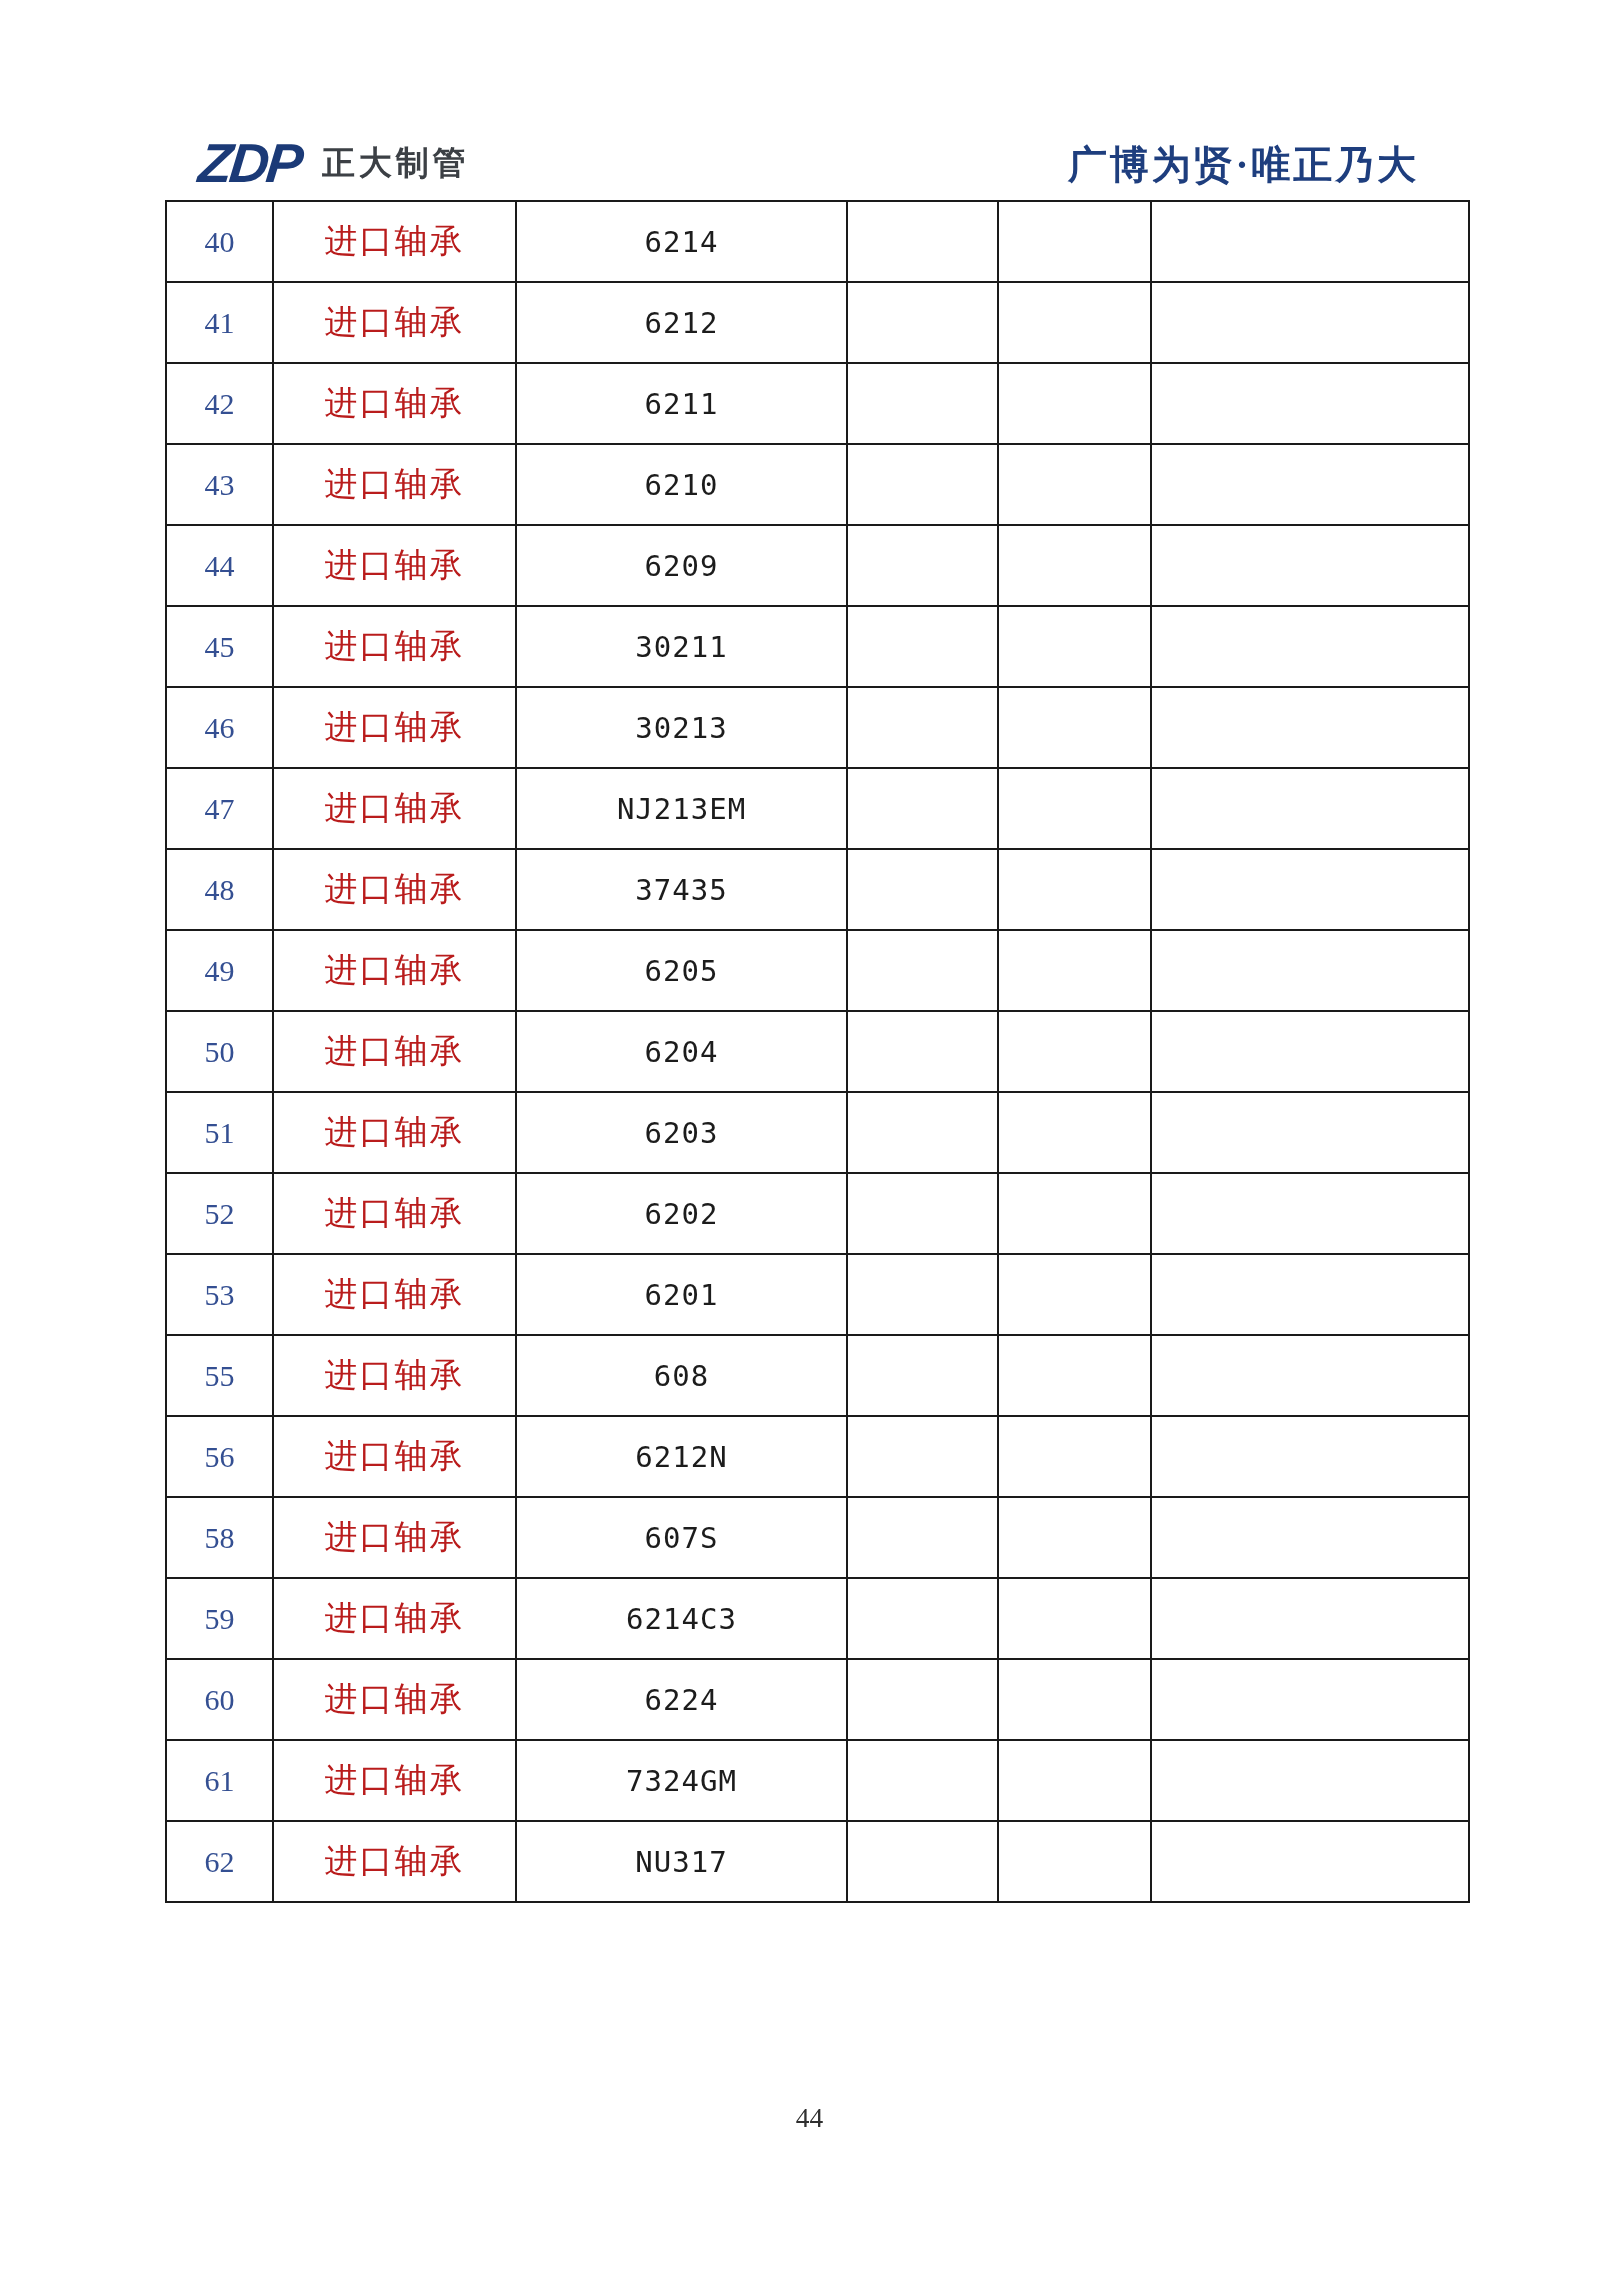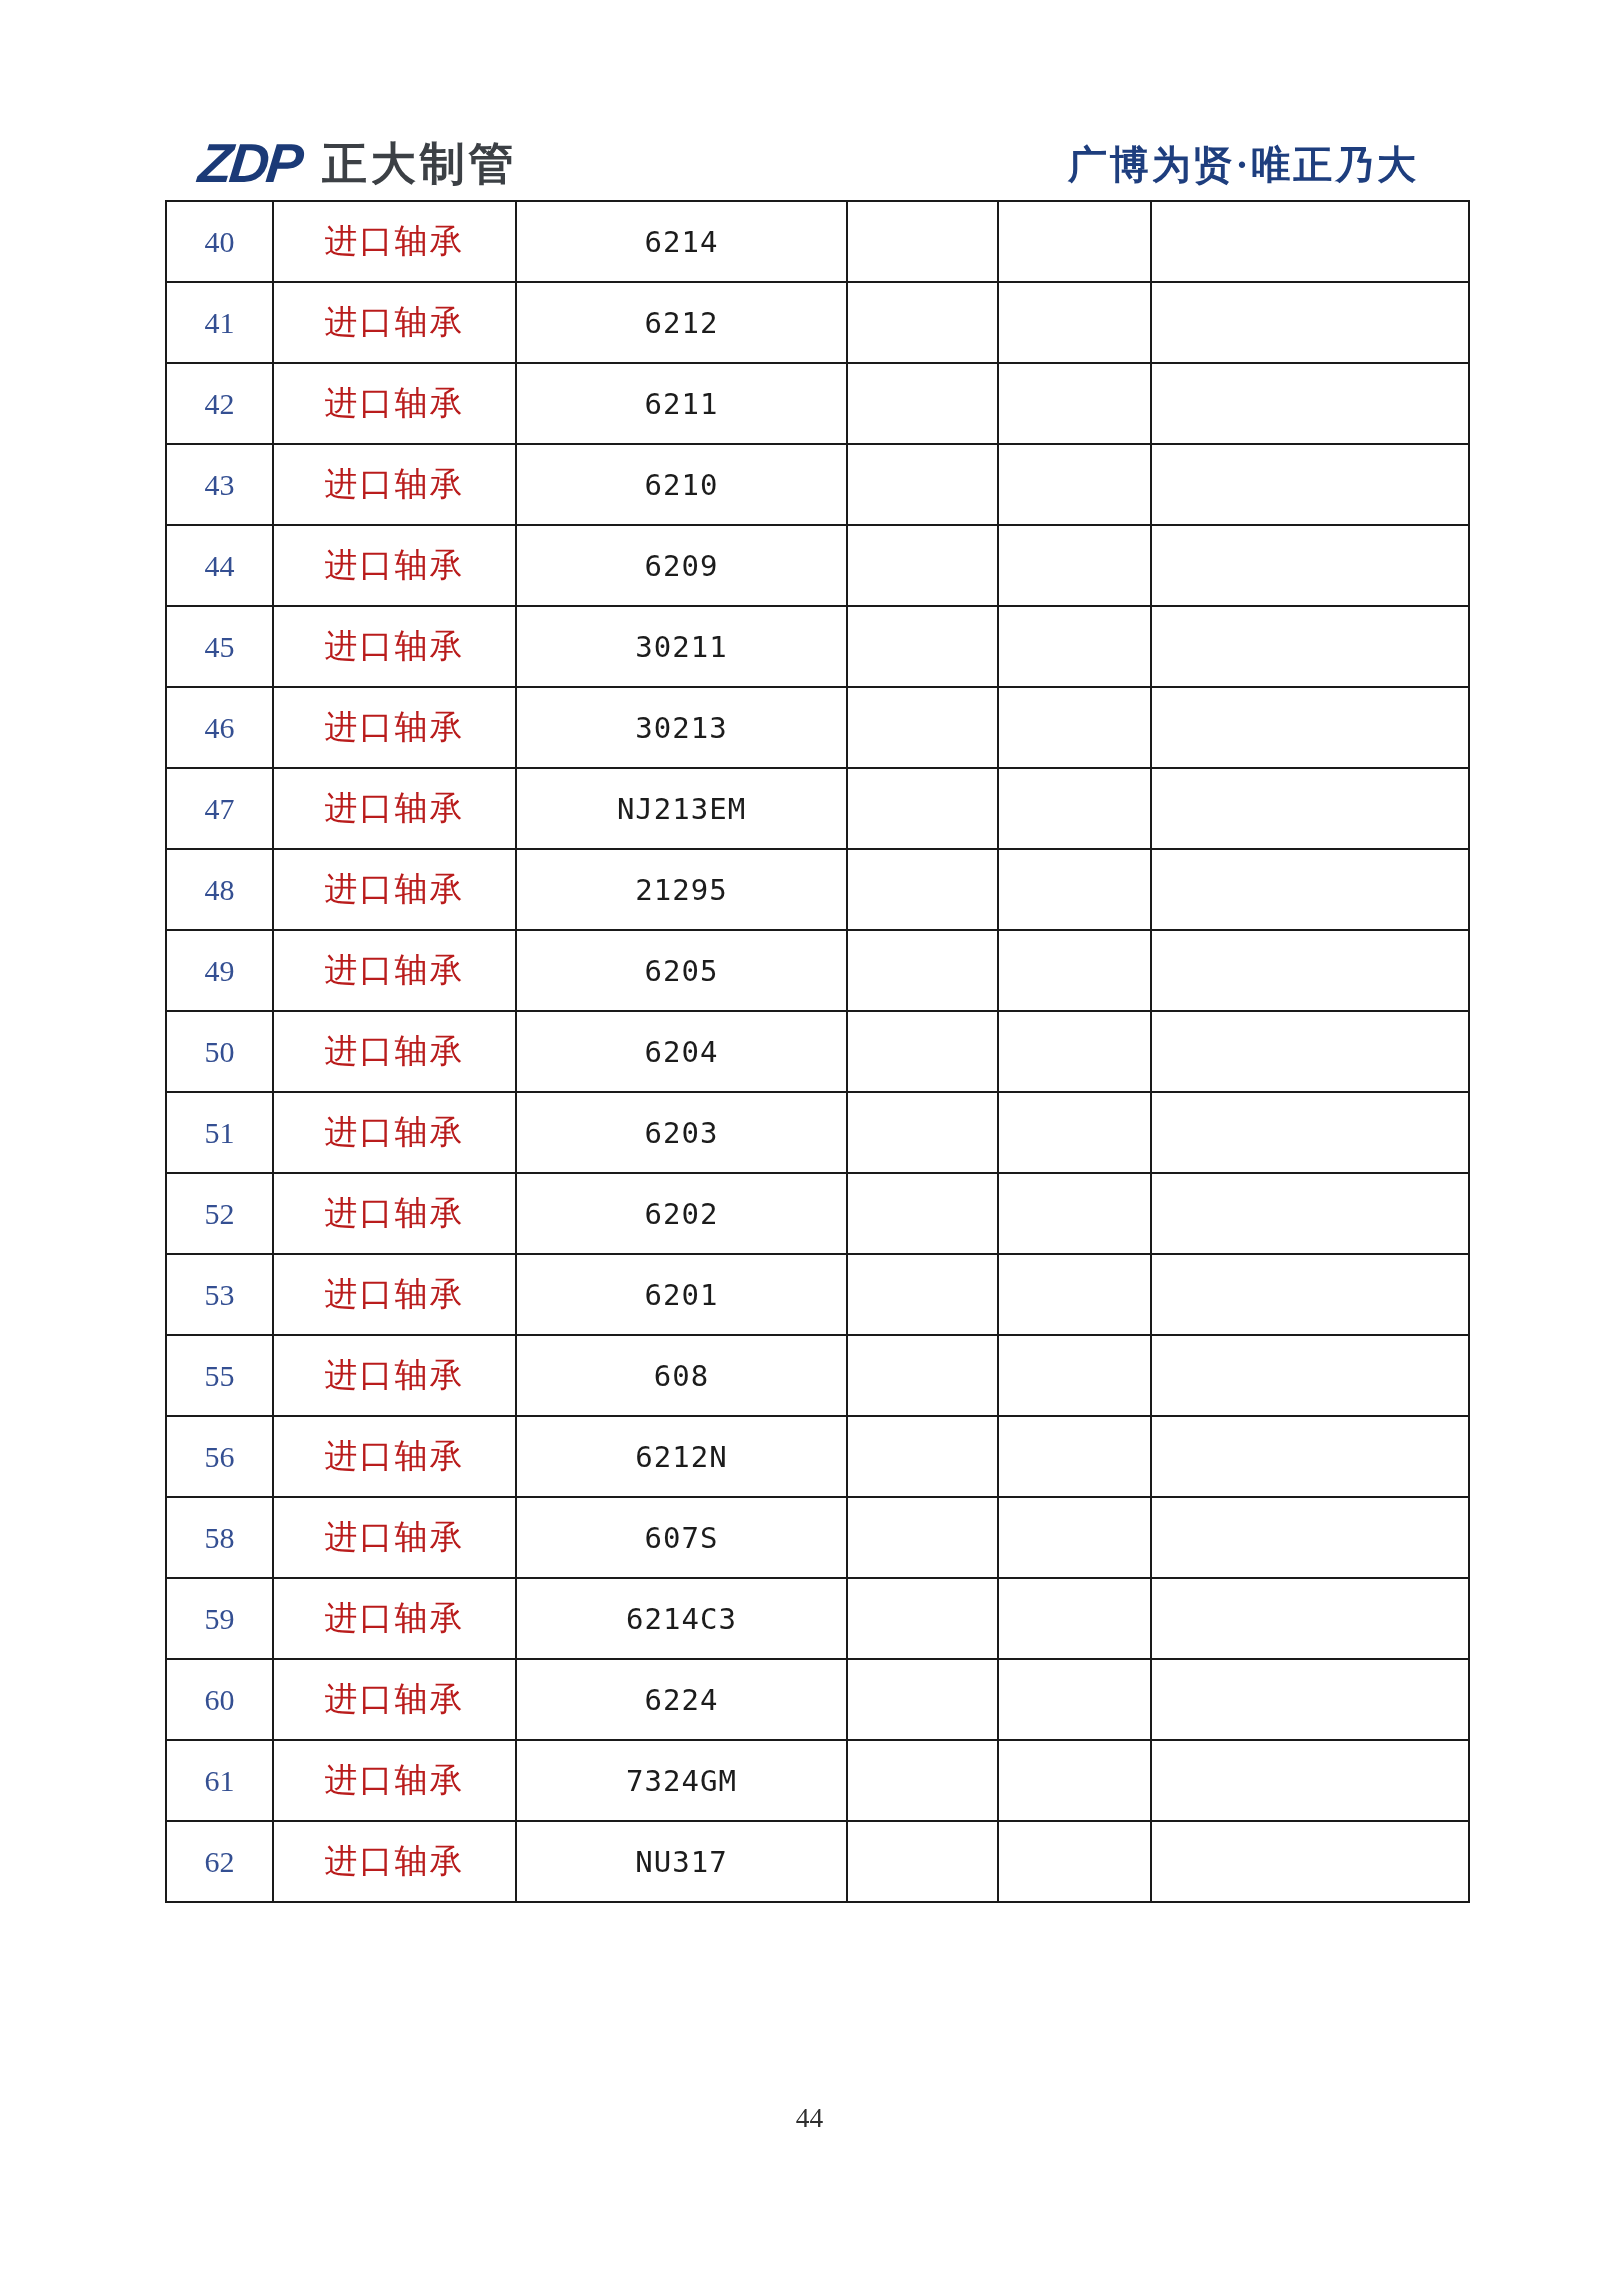--- a/index.html
+++ b/index.html
@@ -18,23 +18,23 @@
   }
   .logo-abbr {
     font-family: "Liberation Sans", sans-serif;
     font-style: italic; font-weight: bold;
     font-size: 55px; line-height: 47px;
     color: #1b3a77;
     transform: skewX(-6deg);
     letter-spacing: -2.9px;
   }
   .logo-company {
-    font-family: Liberation Sans, sans-serif;
+    font-family: Liberation Serif, serif;
     font-weight: bold;
-    font-size: 45px; line-height: 47px;
+    font-size: 33px; line-height: 47px;
     color: #3c4045;
     letter-spacing: 3.9px;
     margin-left: 21.6px;
   }
   .slogan {
     position: absolute; top: 144px; right: 200px;
     font-family: "Liberation Serif", serif;
     font-weight: bold;
     font-size: 39px; line-height: 41px;
     color: #1e3e7e;
@@ -166,21 +166,21 @@
     <td class="cell-no">47</td>
     <td class="cell-category">进口轴承</td>
     <td class="cell-model">NJ213EM</td>
     <td class="cell-empty"></td>
     <td class="cell-empty"></td>
     <td class="cell-empty"></td>
   </tr>
       <tr>
     <td class="cell-no">48</td>
     <td class="cell-category">进口轴承</td>
-    <td class="cell-model">21295</td>
+    <td class="cell-model">37435</td>
     <td class="cell-empty"></td>
     <td class="cell-empty"></td>
     <td class="cell-empty"></td>
   </tr>
       <tr>
     <td class="cell-no">49</td>
     <td class="cell-category">进口轴承</td>
     <td class="cell-model">6205</td>
     <td class="cell-empty"></td>
     <td class="cell-empty"></td>

